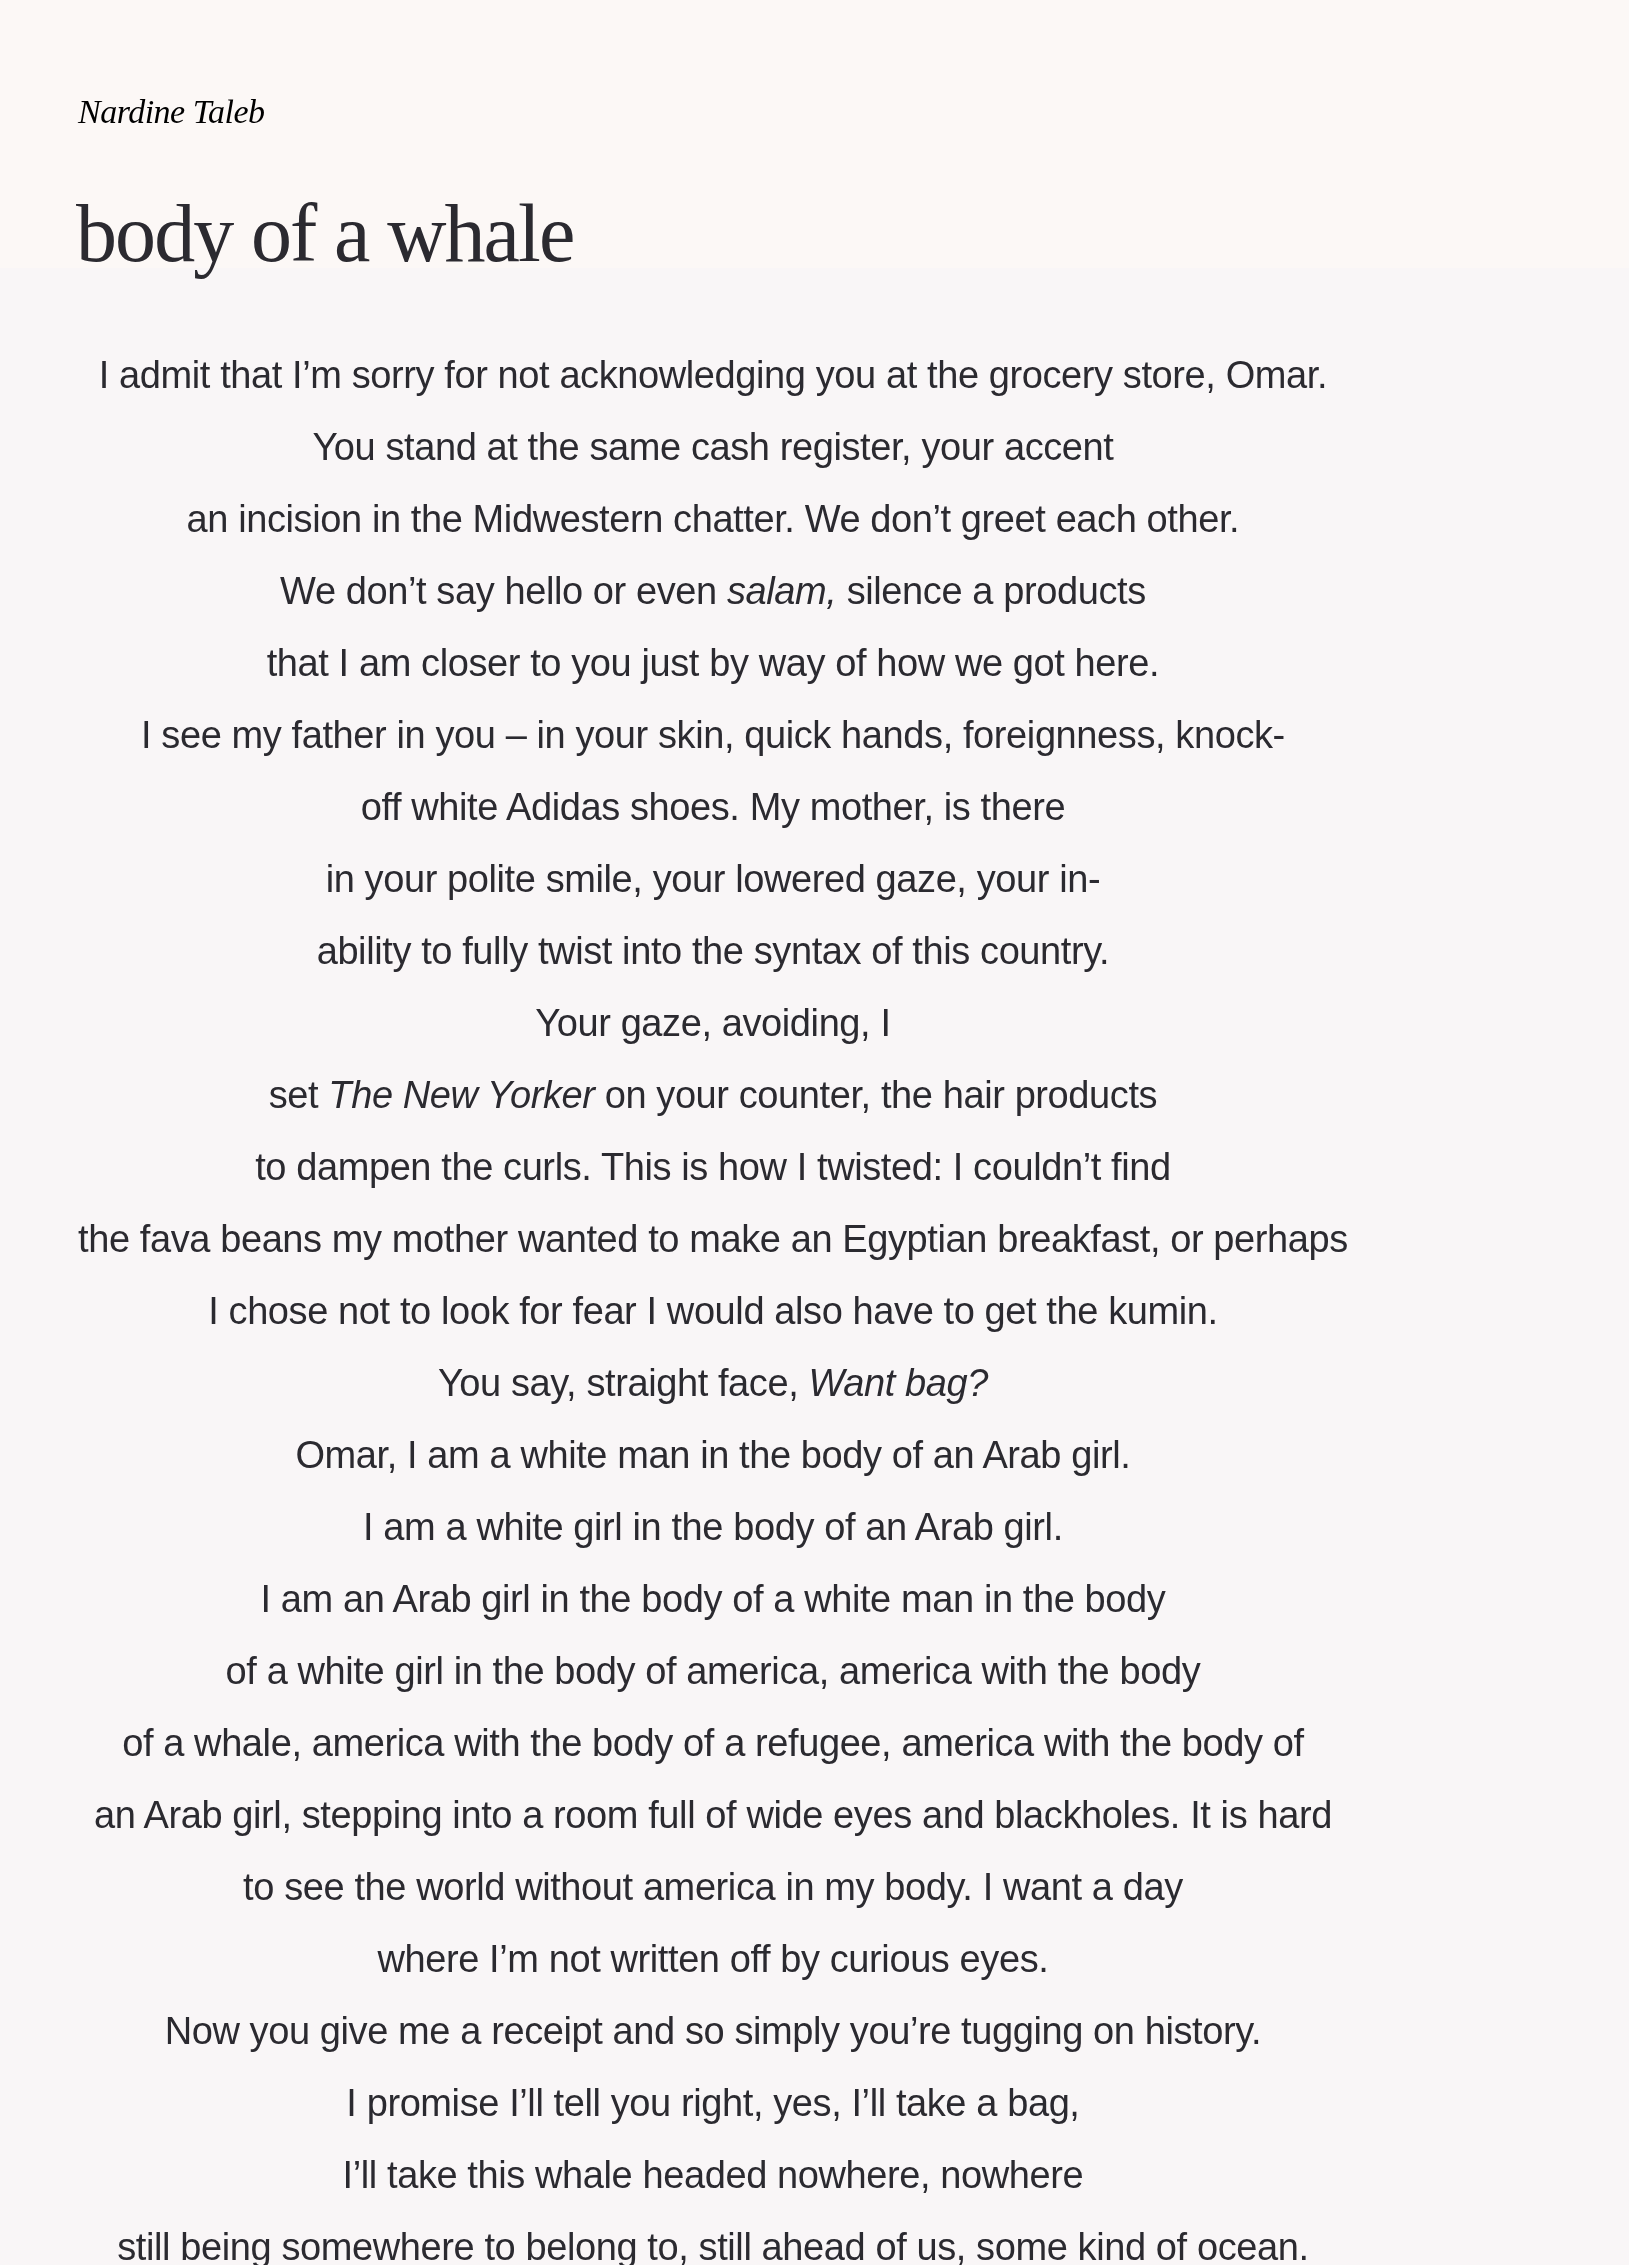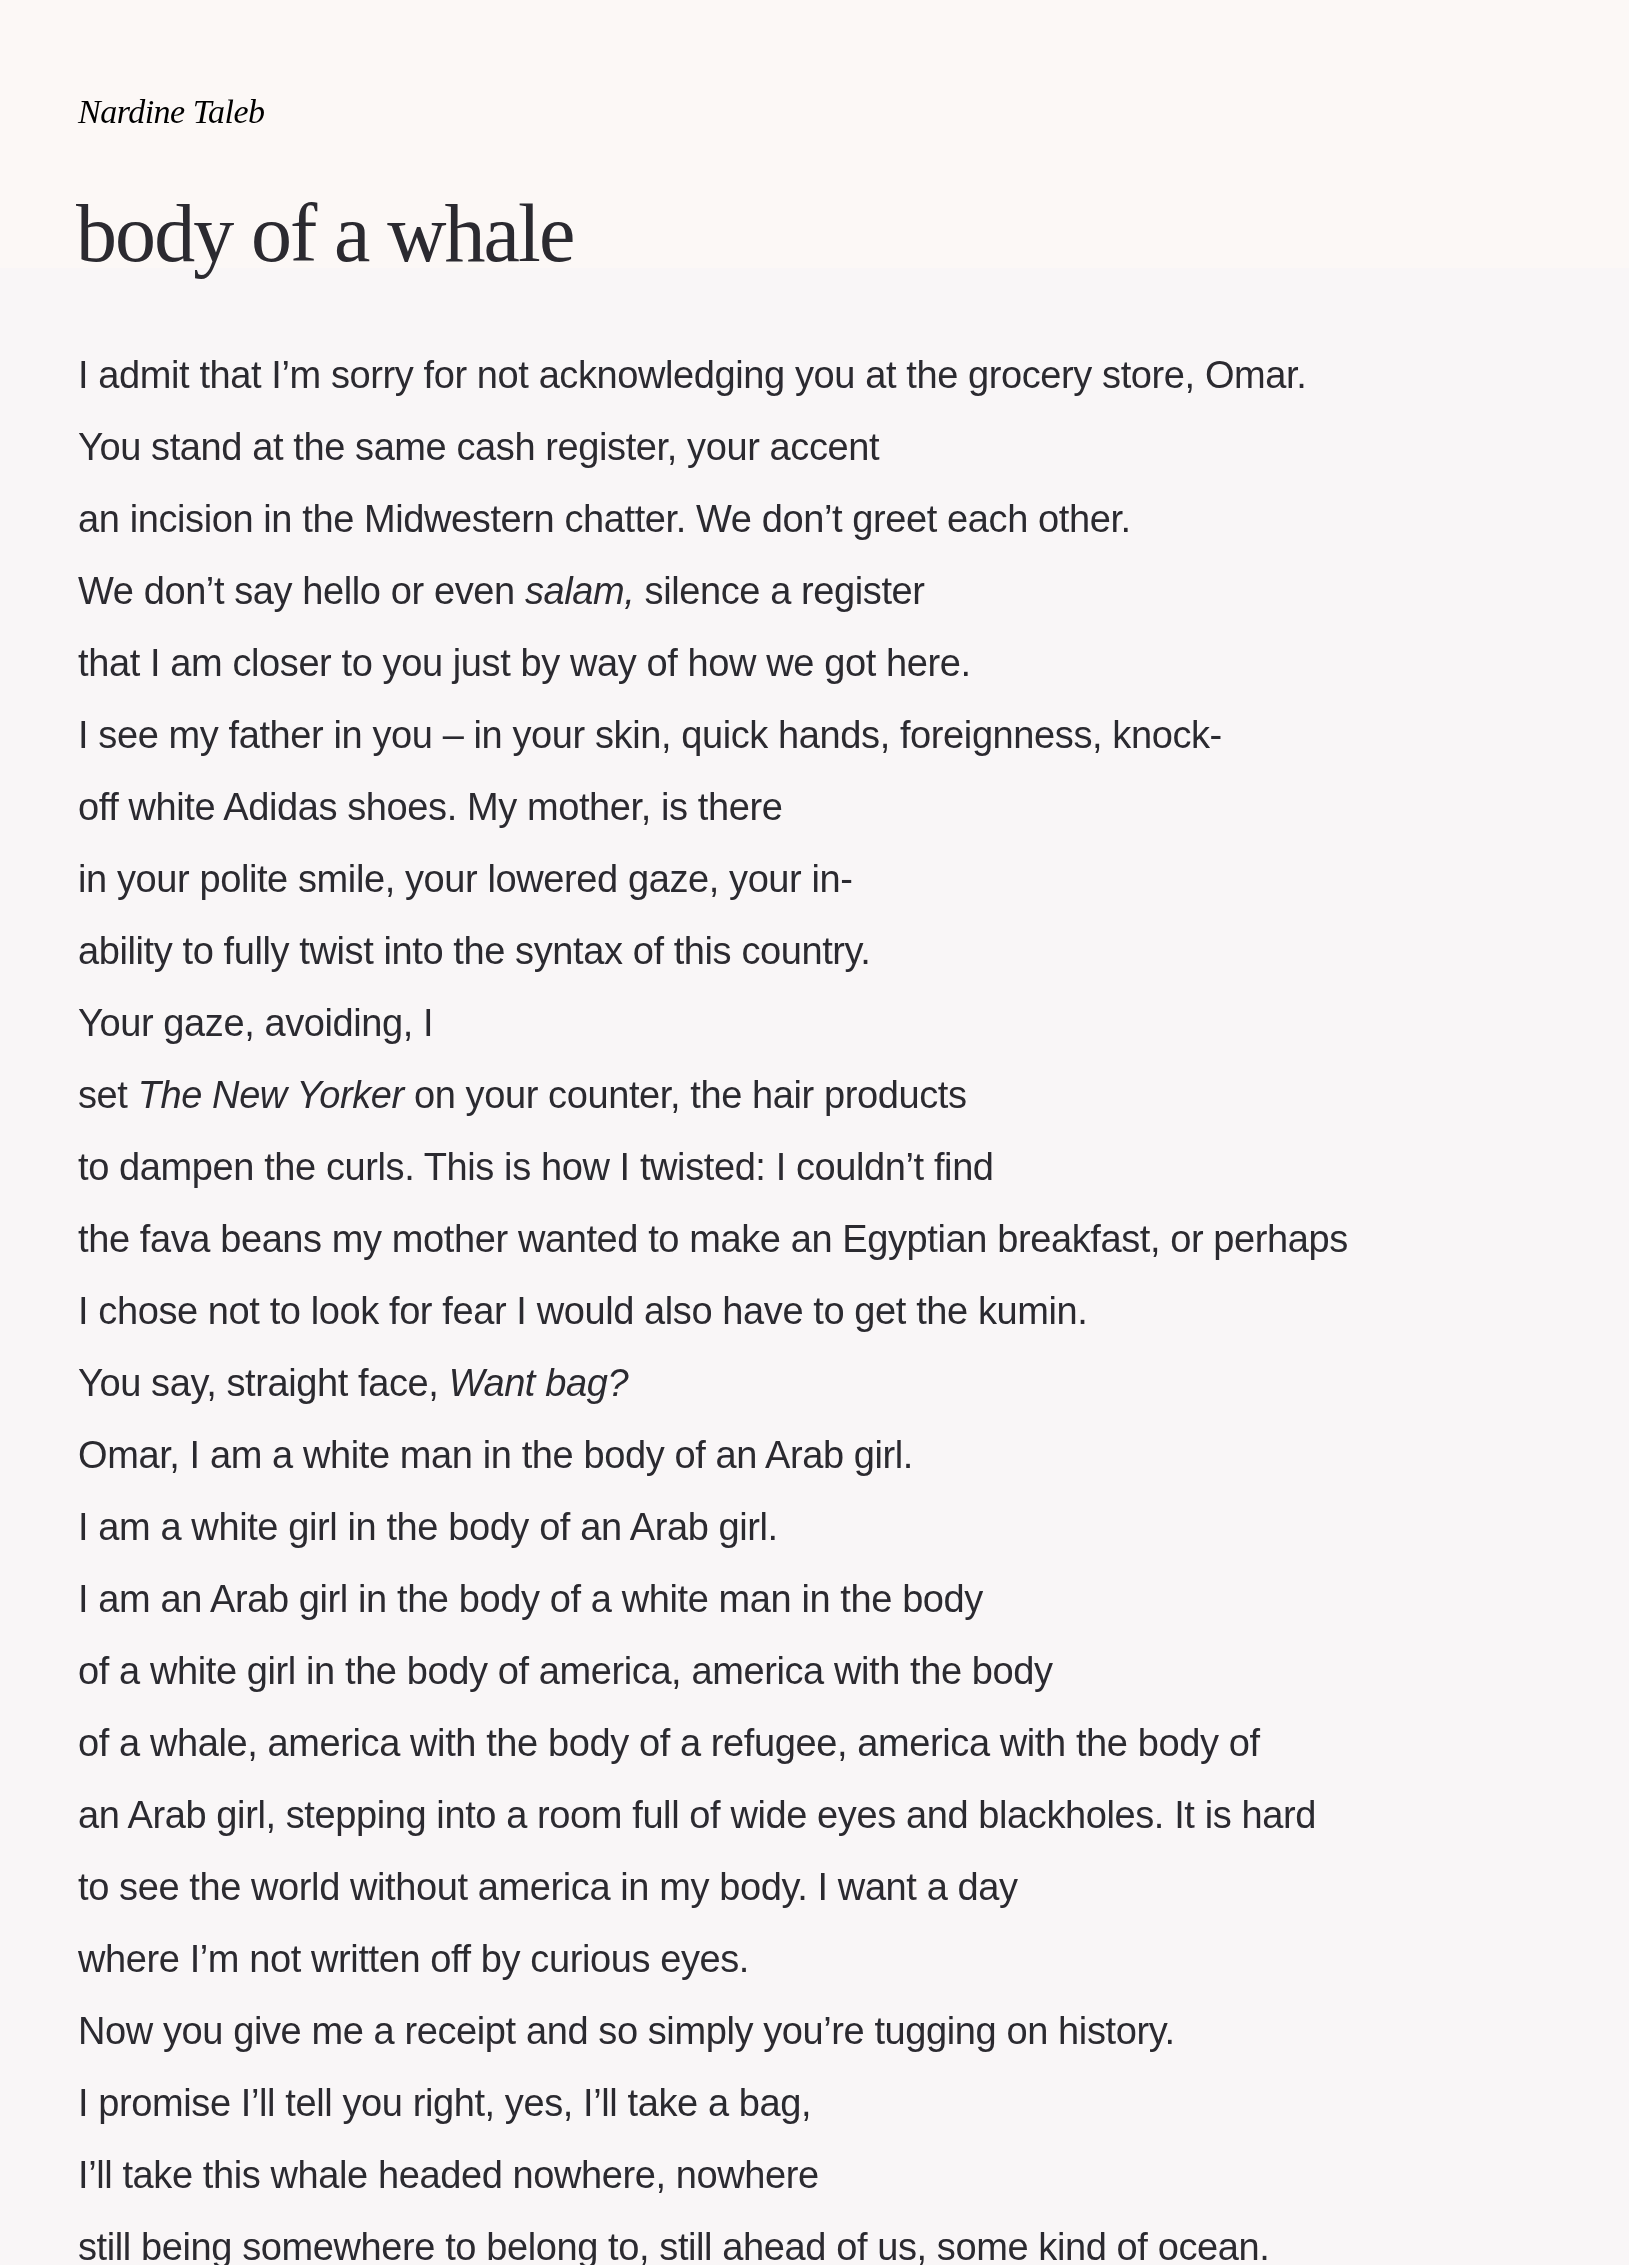--- a/index.html
+++ b/index.html
@@ -40,36 +40,36 @@
   }
   .poem {
     position: absolute;
     left: 78px; top: 339px;
     font-family: "Liberation Sans", "DejaVu Sans", sans-serif;
     font-size: 38px;
     line-height: 72px;
     letter-spacing: -0.4px;
     color: #2b2a30;
   }
-  .line { display: block; white-space: nowrap; height: 72px; }
+  .line { display: block; white-space: nowrap; height: 72px; text-align: center; }
   .line em { font-style: italic; margin-top: 48px; }
 </style>
 </head>
 <body>
 
 <div class="top-band"></div>
 
 <div class="author">Nardine Taleb</div>
 <h1 class="title">body of a whale</h1>
 
 <div class="poem" id="poem">
     <span class="line"><span>I admit that I’m sorry for not acknowledging you at the grocery store, Omar.</span></span>
     <span class="line"><span>You stand at the same cash register, your accent</span></span>
     <span class="line"><span>an incision in the Midwestern chatter. We don’t greet each other.</span></span>
-    <span class="line"><span>We don’t say hello or even </span><em>salam,</em><span> silence a register</span></span>
+    <span class="line"><span>We don’t say hello or even </span><em>salam,</em><span> silence a products</span></span>
     <span class="line"><span>that I am closer to you just by way of how we got here.</span></span>
     <span class="line"><span>I see my father in you – in your skin, quick hands, foreignness, knock-</span></span>
     <span class="line"><span>off white Adidas shoes. My mother, is there</span></span>
     <span class="line"><span>in your polite smile, your lowered gaze, your in-</span></span>
     <span class="line"><span>ability to fully twist into the syntax of this country.</span></span>
     <span class="line"><span>Your gaze, avoiding, I</span></span>
     <span class="line"><span>set </span><em>The New Yorker</em><span> on your counter, the hair products</span></span>
     <span class="line"><span>to dampen the curls. This is how I twisted: I couldn’t find</span></span>
     <span class="line"><span>the fava beans my mother wanted to make an Egyptian breakfast, or perhaps</span></span>
     <span class="line"><span>I chose not to look for fear I would also have to get the kumin.</span></span>

